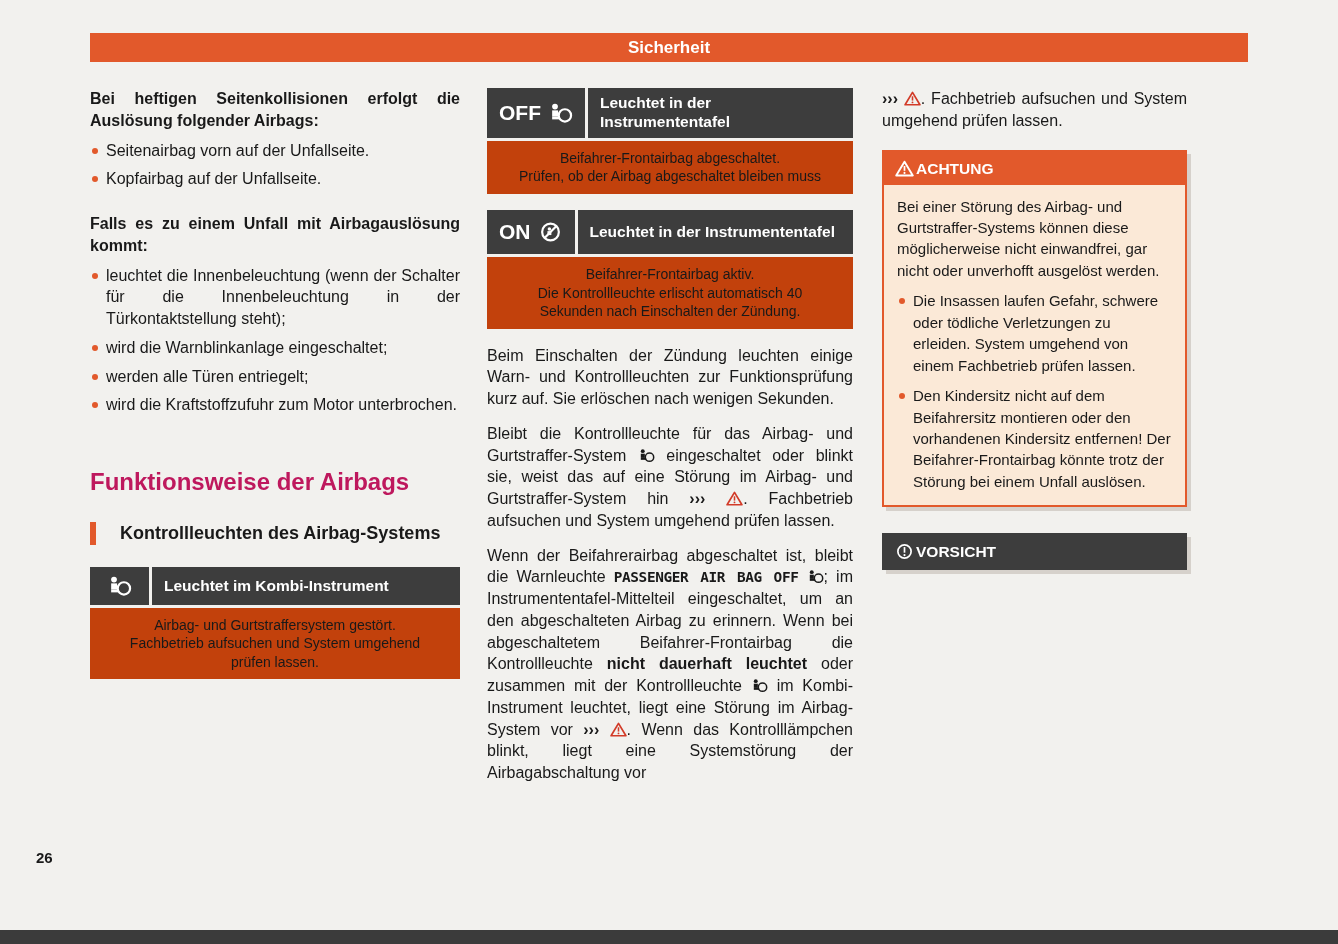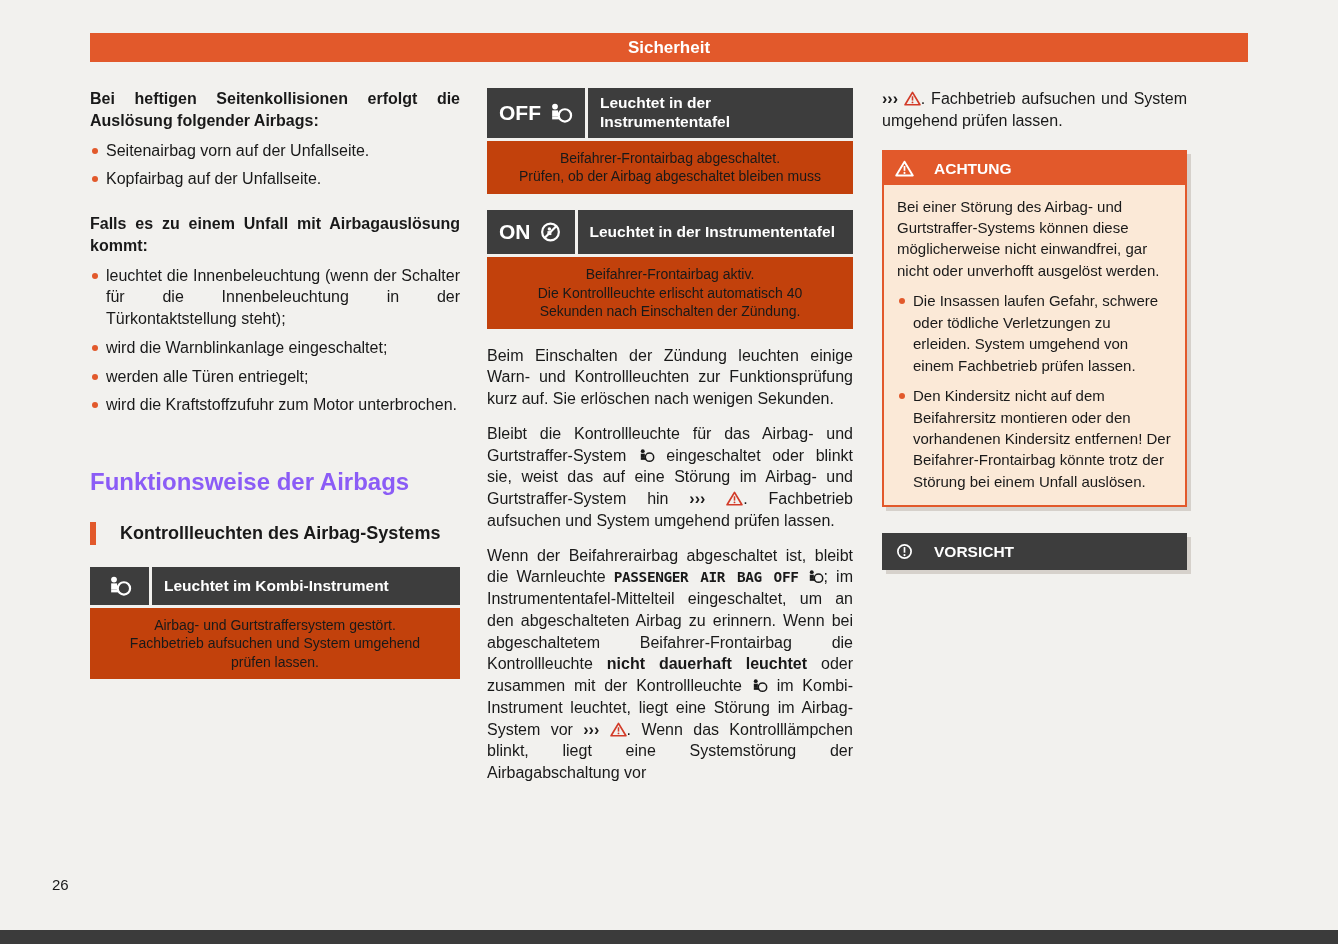--- a/index.html
+++ b/index.html
@@ -11,52 +11,52 @@
     position:relative;
     overflow:hidden;
   }
   .topbar{
     position:absolute;left:90px;top:33px;width:1158px;height:29px;
     background:#e2592b;color:#fff;
     display:flex;align-items:center;justify-content:center;
     font-size:17px;font-weight:bold;
   }
   .footbar{position:absolute;left:0;bottom:0;width:100%;height:14px;background:#3b3b3b;}
-  .pagenum{position:absolute;left:36px;top:876px;font-weight:normal;font-size:15px;margin-left:16px;}
+  .pagenum{position:absolute;left:36px;top:849px;font-weight:bold;font-size:15px;}
 
   .col{position:absolute;top:88px;font-size:16px;line-height:1.36;text-align:justify;hyphens:auto;}
   .col1{left:90px;width:370px;}
   .col2{left:487px;width:366px;}
   .col3{left:882px;width:305px;}
 
   .lead-title{font-weight:bold;margin-bottom:8px;}
   .blist{list-style:none;}
   .blist li{position:relative;padding-left:16px;margin-bottom:7px;}
   .blist li::before{content:"";position:absolute;left:2px;top:8px;width:6px;height:6px;border-radius:50%;background:#e2592b;}
   .gap{height:16px;}
 
-  h1.section{color:#8b5cf6;font-size:24px;line-height:1.15;margin-top:52px;margin-bottom:26px;font-weight:bold;text-align:left;}
+  h1.section{color:#be185d;font-size:24px;line-height:1.15;margin-top:52px;margin-bottom:26px;font-weight:bold;text-align:left;}
   h2.subsection{font-size:18px;line-height:1.3;font-weight:bold;border-left:6px solid #e2592b;padding-left:24px;margin-bottom:22px;text-align:left;}
 
   .sym-table{margin-bottom:16px;}
   .sym-head{display:flex;background:#3d3d3d;color:#fff;align-items:stretch;}
   .sym-cell{display:flex;align-items:center;justify-content:center;gap:7px;padding:8px 12px;border-right:3px solid #f2f1ee;font-weight:bold;font-size:21px;min-width:62px;}
   .sym-title{flex:1;display:flex;align-items:center;font-weight:bold;font-size:15.5px;line-height:1.22;padding:6px 12px;text-align:left;}
   .sym-body{background:#c2410c;margin-top:3px;padding:8px 25px;font-size:14px;line-height:1.32;text-align:center;}
   .sym-cell .icon svg{width:25px;height:22px;}
 
   .icon{display:inline-flex;vertical-align:-2px;}
   .inline-icon svg{width:17px;height:15px;}
   .warn{color:#d23b28;}
   .ref{font-weight:bold;}
   .lcd{font-family:"DejaVu Sans Mono",monospace;font-weight:bold;font-size:0.9em;letter-spacing:-0.4px;}
   p.para{margin-bottom:13px;}
 
   .note-box{border:2px solid #e2592b;background:#fbe9d7;box-shadow:4px 4px 0 #d6d1cb;margin-top:18px;text-align:left;}
-  .note-head{display:flex;align-items:center;gap:20px;color:#fff;font-weight:bold;font-size:15.5px;padding:6px 11px;}
+  .note-head{display:flex;align-items:center;gap:2px;color:#fff;font-weight:bold;font-size:15.5px;padding:6px 11px;}
   .note-head.orange{background:#e2592b;}
   .note-head.dark{background:#3d3d3d;}
   .note-head .icon svg{width:19px;height:17px;}
   .caution{border-color:#3d3d3d;margin-top:26px;}
   .note-body{padding:11px 13px 13px;font-weight:normal;font-size:15px;line-height:1.43;}
   .note-body .blist li{margin-top:9px;margin-bottom:0;}
   .note-body .blist li::before{top:8px;}
 </style>
 </head>
 <body>

